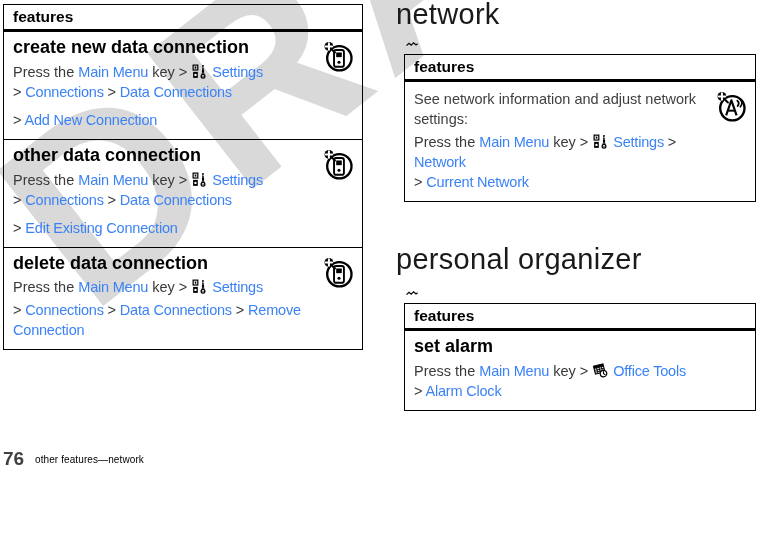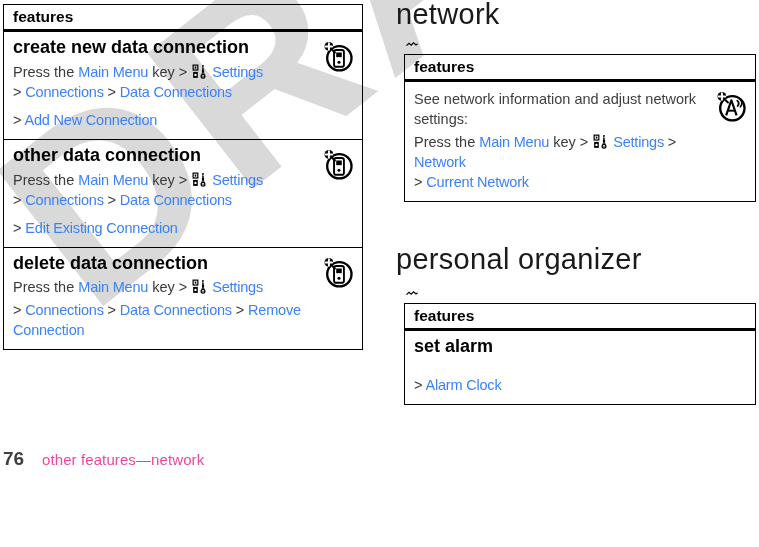--- a/index.html
+++ b/index.html
@@ -182,26 +182,26 @@
     position: absolute;
     left: 0;
     top: 0;
     font-size: 19px;
     font-weight: 700;
     line-height: 24px;
     color: #404040;
   }
   #footer .footer-title {
     position: absolute;
-    left: 39px;
+    left: 32px;
     top: 1px;
-    font-size: 15px;
+    font-size: 10px;
     font-weight: 400;
     line-height: 23px;
-    color: #ec4899;
+    color: #000000;
     letter-spacing: 0.1px;
   }
 </style>
 </head>
 <body>
 
 <div id="watermark">
   <div class="wm-text">DRAFT</div>
 </div>
 
@@ -344,21 +344,30 @@
 
   <svg class="tick-mark" id="tick-organizer" viewBox="0 0 12 5">
     <path d="M0.5 3.6 L3 1.2 L5.2 3.2 L7.6 0.9 L10 3.0 L11.6 1.8" stroke="#000" stroke-width="1.2" fill="none"></path>
   </svg>
 
   <div class="feature-table" id="table-organizer">
     <div class="table-header">features</div>
     <div>
         <div class="feature-row wide">
           <div class="feature-title">set alarm</div>
-          <div class="feature-path" style="margin-top: 17px;"><span class="gt">&gt;</span><span class="mn"> Alarm Clock</span></div>
+          <div class="feature-path"><span class="">Press the </span><span class="mn">Main Menu</span><span class=""> key </span><span class="gt">&gt;</span><span class=""> </span><span class="inline-icon"><svg viewBox="0 0 16 16" xmlns="http://www.w3.org/2000/svg">
+      <g transform="rotate(-14 8 7)">
+        <rect x="1.6" y="1.8" width="10.4" height="8.6" fill="#fff" stroke="#000" stroke-width="1.2"></rect>
+        <path d="M1.6 4.3 H12 M1.6 6.4 H12 M1.6 8.4 H12 M4.4 1.8 V10.4 M7.0 1.8 V10.4 M9.6 1.8 V10.4" stroke="#000" stroke-width="0.9"></path>
+        <rect x="1.6" y="1.8" width="10.4" height="2.3" fill="#000"></rect>
+      </g>
+      <circle cx="11.2" cy="11.3" r="3.5" fill="#fff" stroke="#000" stroke-width="1.3"></circle>
+      <path d="M11.2 9.2 V11.4 L12.8 12.3" stroke="#000" stroke-width="1.2" fill="none" stroke-linecap="round"></path>
+    </svg></span><span class="mn"> Office Tools</span></div>
+          <div class="feature-path" style="margin-top: 0px;"><span class="gt">&gt;</span><span class="mn"> Alarm Clock</span></div>
         </div>
       </div>
   </div>
 
   <div id="footer">
     <span class="page-number">76</span>
     <span class="footer-title">other features—network</span>
   </div>
 
 </div>

